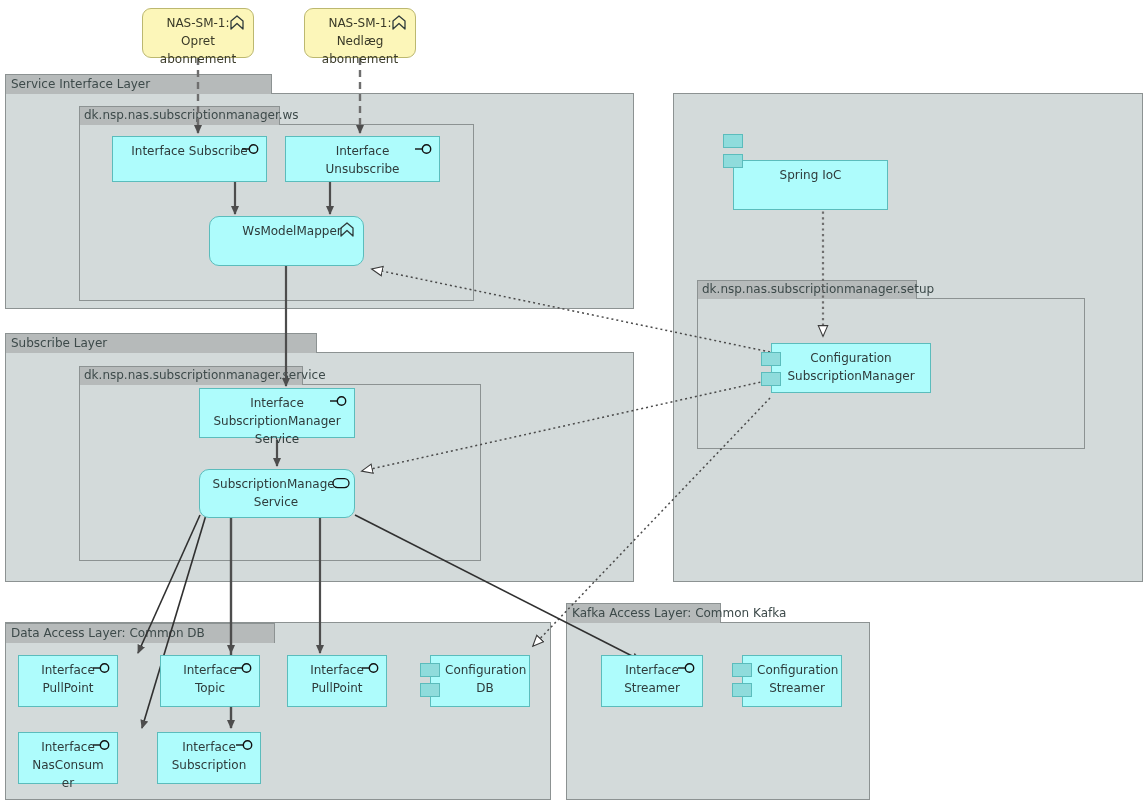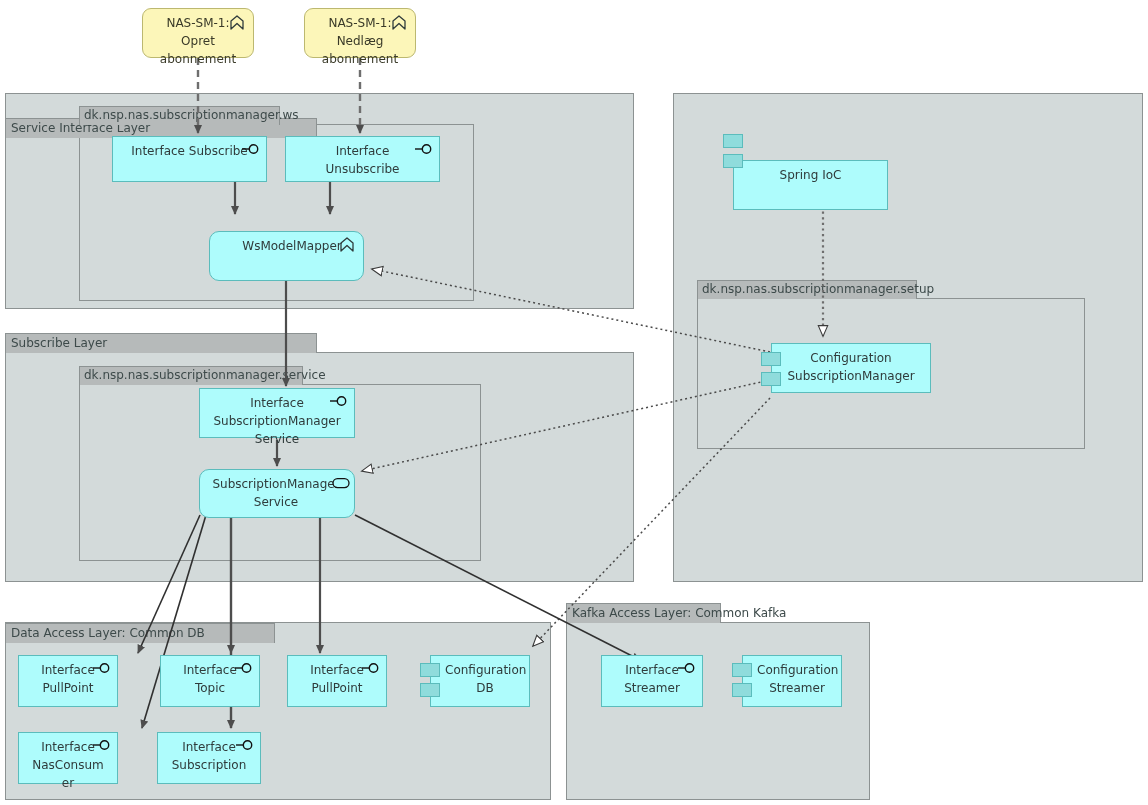--- a/index.html
+++ b/index.html
@@ -131,21 +131,21 @@
     height: 805px;
     z-index: 4;
     pointer-events: none;
   }
 </style>
 </head>
 <body>
 
 <div id="canvas">
 
-  <div class="layer-tab" style="left:5px; top:74px; width:312px;margin-top:44px;">Service Interface Layer</div>
+  <div class="layer-tab" style="left:5px; top:74px; width:267px;">Service Interface Layer</div>
   <div class="layer" style="left:5px; top:93px; width:629px; height:216px;"></div>
 
   <div class="layer-tab" style="left:5px; top:333px; width:312px;">Subscribe Layer</div>
   <div class="layer" style="left:5px; top:352px; width:629px; height:230px;"></div>
 
   <div class="layer-tab" style="left:5px; top:603px; width:270px;margin-top:20px;">Data Access Layer: Common DB</div>
   <div class="layer" style="left:5px; top:622px; width:546px; height:178px;"></div>
 
   <div class="layer-tab" style="left:566px; top:603px; width:155px;">Kafka Access Layer: Common Kafka</div>
   <div class="layer" style="left:566px; top:622px; width:304px; height:178px;"></div>
@@ -235,21 +235,21 @@
 
   <div class="node" style="left:285px; top:136px; width:155px; height:46px;">
     <span class="label">Interface
 Unsubscribe</span>
     <svg class="lollipop" viewBox="0 0 18 12" xmlns="http://www.w3.org/2000/svg">
       <line x1="0" y1="6" x2="7" y2="6" stroke="#111" stroke-width="1.4"></line>
       <circle cx="11.5" cy="6" r="4.2" fill="none" stroke="#111" stroke-width="1.4"></circle>
     </svg>
   </div>
 
-  <div class="node rounded clip" style="left:209px; top:216px; width:155px; height:50px;margin-top:15px;">
+  <div class="node rounded clip" style="left:209px; top:216px; width:155px; height:50px;">
     <span class="label" style="display:block; width:128px; margin:0 auto 0 14px; text-align:center;">WsModelMapper</span>
     <svg class="chev" style="right:8px; top:5px;" viewBox="0 0 16 16" xmlns="http://www.w3.org/2000/svg">
       <path d="M2,14 L2,6 L8,1 L14,6 L14,14 L8,8.5 Z" fill="none" stroke="#2f3b3b" stroke-width="1.3" stroke-linejoin="round"></path>
     </svg>
   </div>
 
   <div class="node" style="left:199px; top:388px; width:156px; height:50px;">
     <span class="label">Interface
 SubscriptionManager
 Service</span>

